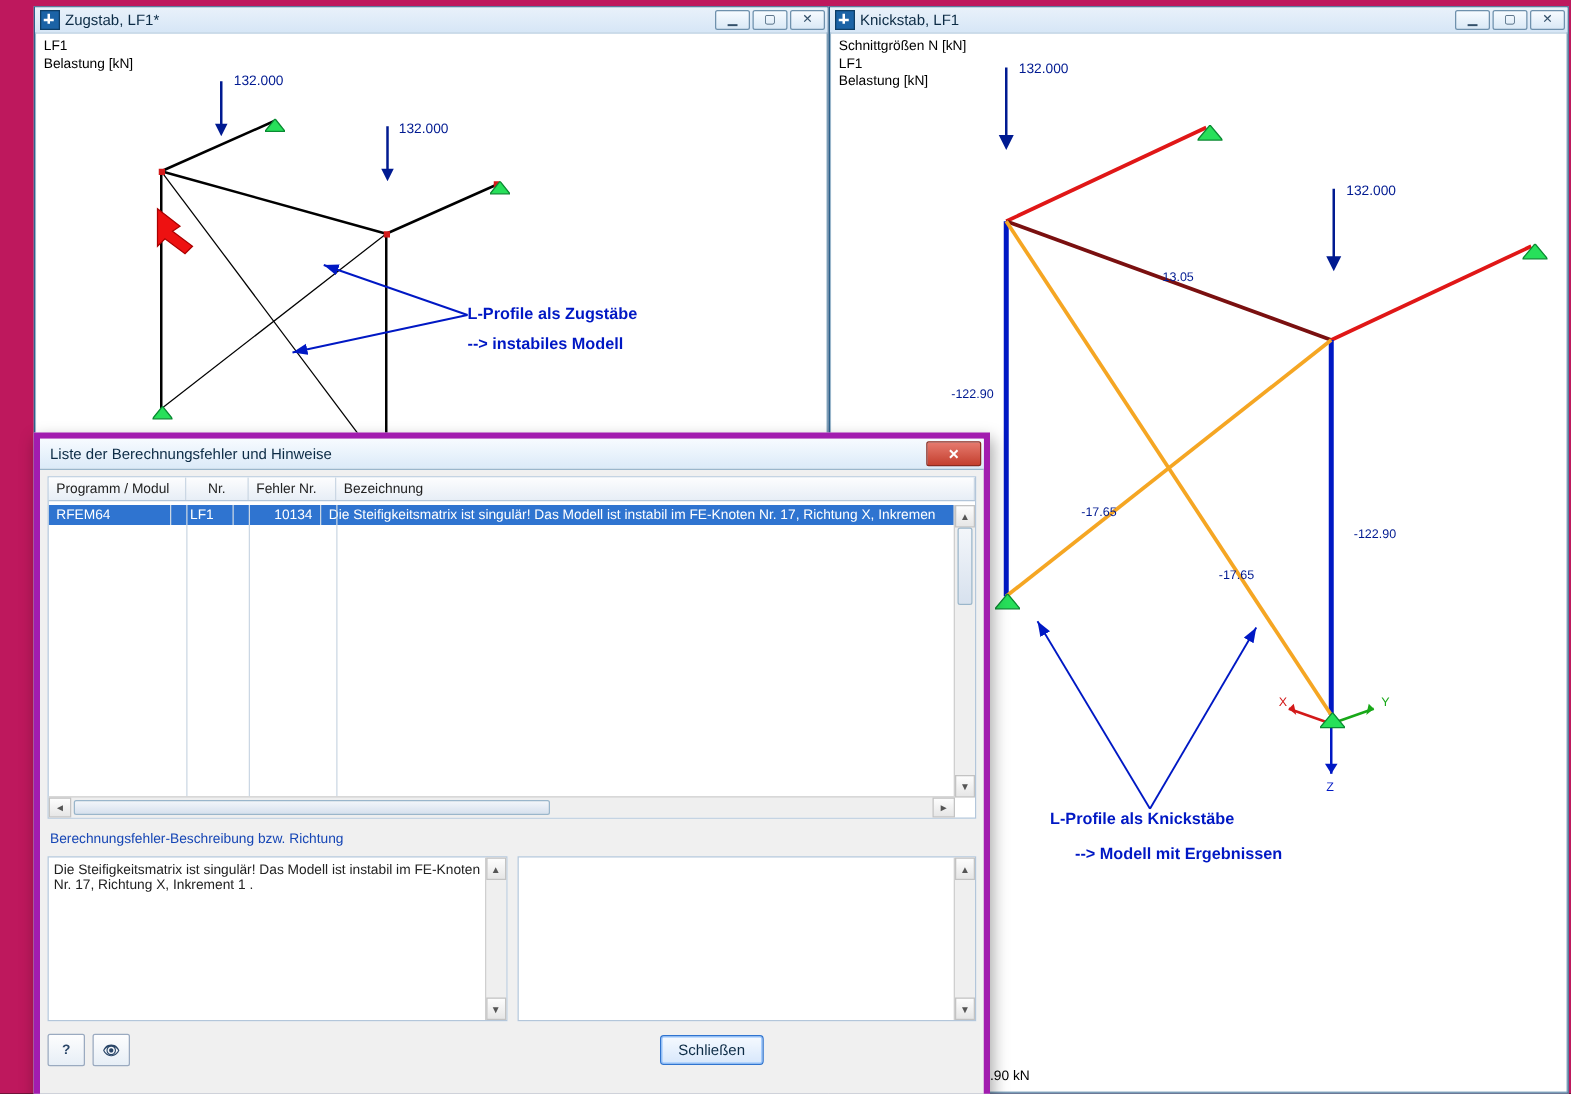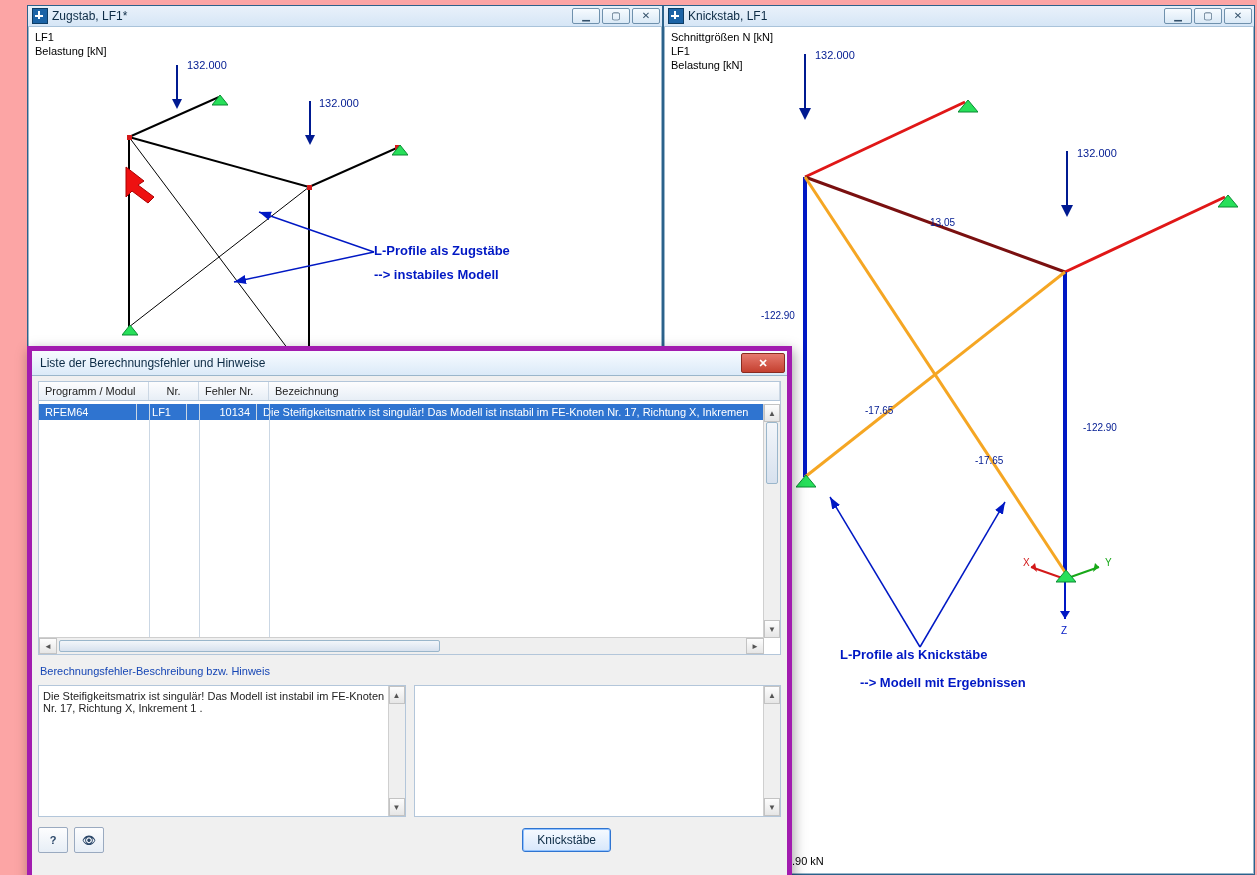--- a/index.html
+++ b/index.html
@@ -1,16 +1,16 @@
 <!DOCTYPE html>
 <html><head>
 <meta charset="utf-8">
 <style>
 html,body{margin:0;padding:0;width:1257px;height:875px;font-family:"Segoe UI",Tahoma,Arial,sans-serif;font-size:11px;background:#000;overflow:hidden}
-.desktop{position:relative;width:1257px;height:875px;background:#fca5a5}
+.desktop{position:relative;width:1257px;height:875px;background:#be185d}
 
 
 .mdi{position:absolute;border:1px solid #2c628b;background:#fff;box-shadow:0 0 0 1px #9ab6cb inset}
 .mdi .titlebar{height:20px;background:linear-gradient(#e9f1fa,#d6e6f6);border-bottom:1px solid #a9c3da;display:flex;align-items:center;padding:0 2px 0 4px;gap:4px}
 .mdi .titlebar .ticon{width:14px;height:14px;background:#1b63a6;border:1px solid #0d3d66;position:relative}
 .mdi .titlebar .ticon:before{content:"";position:absolute;left:2px;top:6px;width:8px;height:2px;background:#fff}
 .mdi .titlebar .ticon:after{content:"";position:absolute;left:5px;top:2px;width:2px;height:8px;background:#fff}
 .mdi .titlebar .ttxt{flex:1;color:#0c2b45;font-size:12px}
 .mdi .winbtns{display:flex;gap:2px}
 .mdi .winbtn{width:26px;height:14px;border:1px solid #6f91ad;border-radius:2px;background:linear-gradient(#f7fbff,#dae9f6);display:flex;align-items:center;justify-content:center;color:#33506a;font-size:10px;line-height:10px}
@@ -294,21 +294,21 @@
         </div>
         <div class="hscroll">
           <div class="sbtn">◄</div>
           <div class="track">
               <div class="thumb"></div>
             </div>
           <div class="sbtn">►</div>
         </div>
       </div>
 
-      <div class="group-title" style="margin-top:10px">Berechnungsfehler-Beschreibung bzw. Hinweis</div>
+      <div class="group-title" style="margin-top:10px">Berechnungsfehler-Beschreibung bzw. Richtung</div>
       <div class="desc-row">
         <div class="desc-box">
           <div class="inner">Die Steifigkeitsmatrix ist singulär! Das Modell ist instabil im FE-Knoten Nr. 17, Richtung X, Inkrement 1 .</div>
           <div class="vscroll2">
             <div class="sbtn">▲</div>
             <div class="sbtn" style="position:absolute;left:0;right:0;bottom:0">▼</div>
           </div>
         </div>
         <div class="desc-box">
           <div class="inner"></div>
@@ -320,18 +320,18 @@
       </div>
 
       <div class="btnbar">
         <div class="iconbtn">
             <span>?</span>
           </div>
         <div class="iconbtn">
             <span>👁</span>
           </div>
         <div class="push"></div>
-        <button class="mainbtn" style="margin-right:170px">Knickstäbe</button>
+        <button class="mainbtn" style="margin-right:170px">Schließen</button>
       </div>
     </div>
   </div>
 
 </div>
 
 </body></html>

